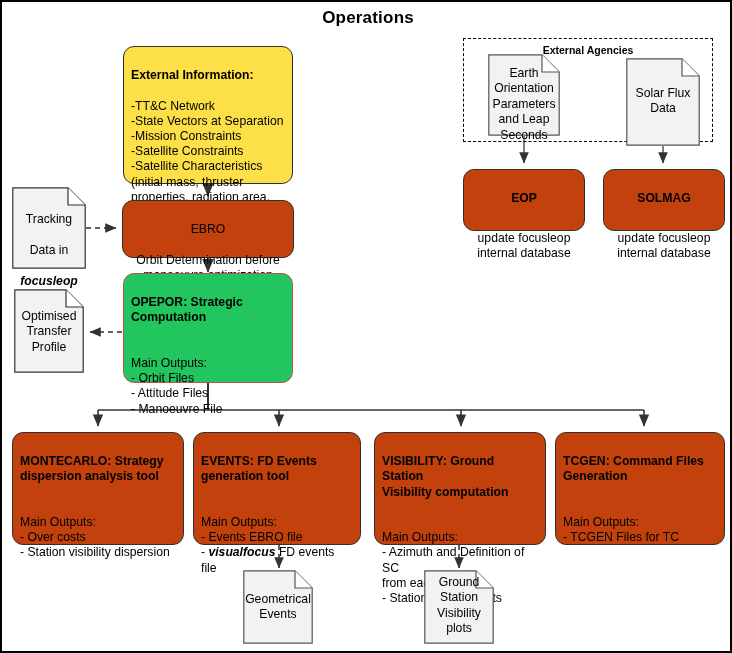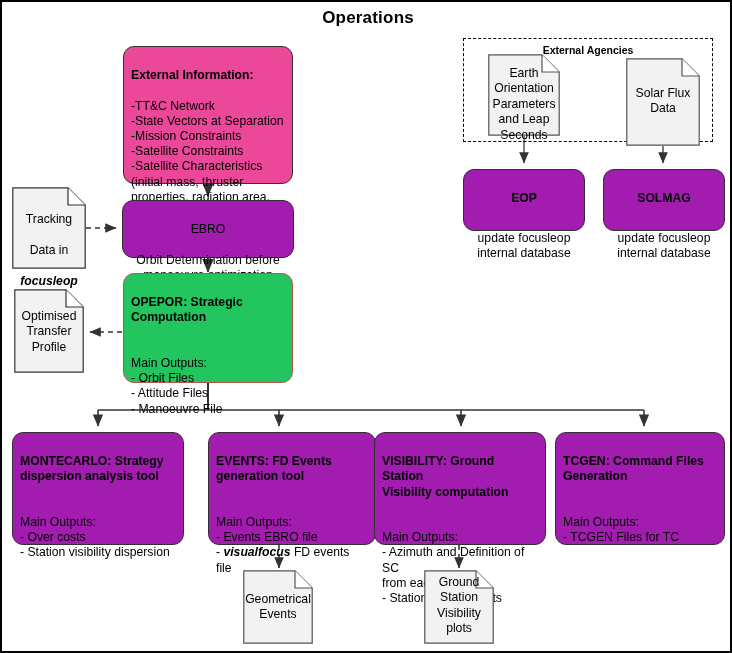--- a/index.html
+++ b/index.html
@@ -39,23 +39,23 @@
   }
   
   .rbox {
     border: 1.4px solid #303030;
     border-radius: 11px;
     padding: 6px 7px 5px 7px;
     font-size: 12.2px;
     line-height: 15.2px;
     white-space: pre-line;
   }
-  .rbox.grey   { background: #a21caf; }
+  .rbox.grey   { background: #c2410c; }
   .rbox.pink   { background: #22c55e; border-color: #b85450; }
-  .rbox.light  { background: #ec4899; }
+  .rbox.light  { background: #fde047; }
   .rbox .hdr {
     font-weight: bold;
     display: block;
   }
   .rbox .body { display: block; }
   .centered { text-align: center; }
 
   
   .doc {
     position: absolute;
@@ -211,21 +211,21 @@
 
   <div class="node rbox grey" style="left:10px; top:430px; width:172px; height:113px;">
     <span class="hdr">MONTECARLO: Strategy
 dispersion analysis tool</span>
     <span class="body">
 Main Outputs:
 - Over costs
 - Station visibility dispersion</span>
   </div>
 
-  <div class="node rbox grey" style="left:206px; top:430px; width:168px; height:113px;">
+  <div class="node rbox grey" style="left:191px; top:430px; width:168px; height:113px;">
     <span class="hdr">EVENTS: FD Events
 generation tool</span>
     <span class="body"><span>
 Main Outputs:
 - Events EBRO file
 - </span><span class="ital-bold">visualfocus</span><span>  FD events file</span></span>
   </div>
 
   <div class="node rbox grey" style="left:372px; top:430px; width:172px; height:113px;">
     <span class="hdr">VISIBILITY: Ground  Station

